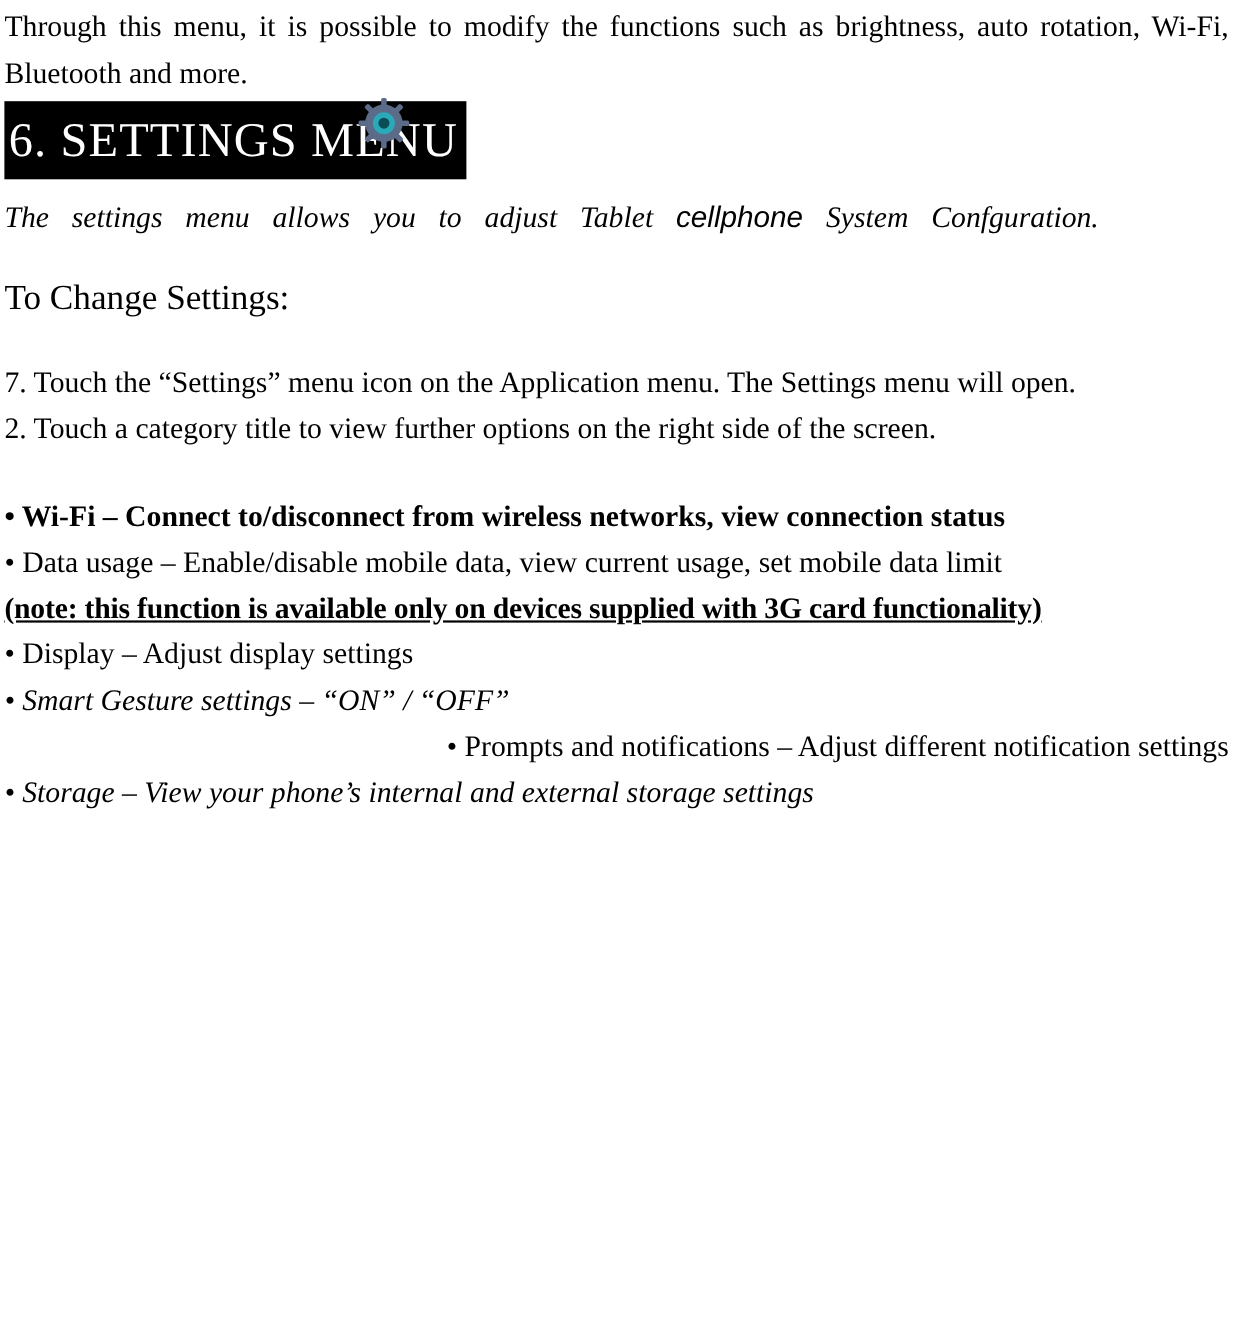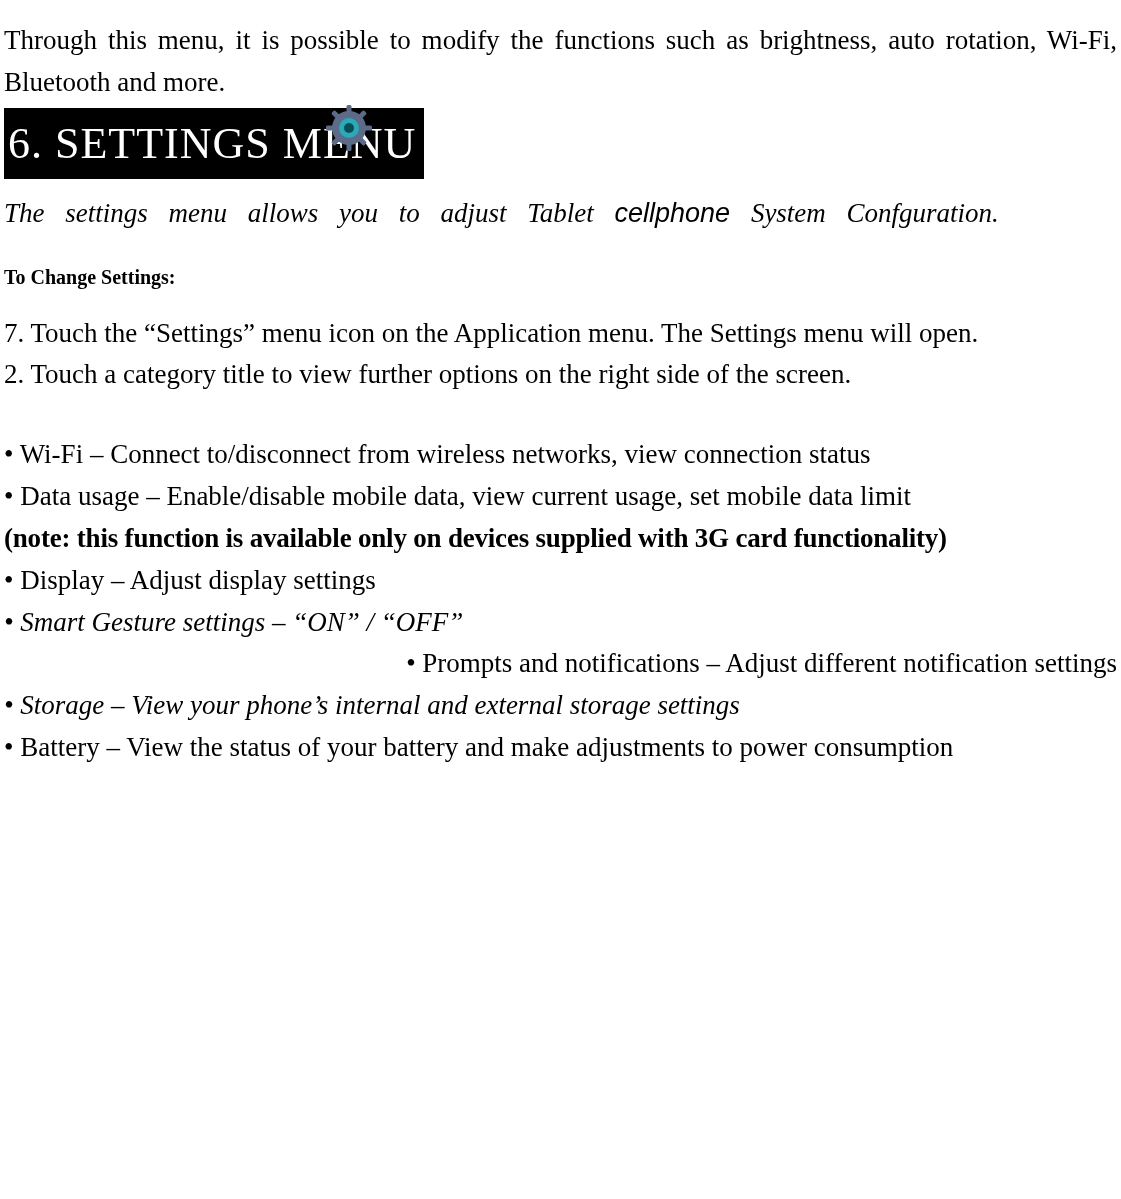--- a/index.html
+++ b/index.html
@@ -4,21 +4,21 @@
 <style>
   html, body {
     margin: 0;
     padding: 0;
     width: 1121px;
     font-family: "SimSun", "NSimSun", "STSong", serif;
     color: #000;
     background: #fff;
   }
   .page {
-    padding: 20px 4px 20px 4px;
+    padding: 4px 4px 20px 4px;
     font-size: 27px;
     line-height: 1.55;
     text-align: justify;
     text-justify: inter-word;
   }
   .intro {
     margin: 0 0 4px 0;
   }
   .heading-row {
     display: flex;
@@ -48,31 +48,32 @@
   .intro2 {
     margin-top: 14px;
     word-spacing: 14px;
     font-style: italic;
   }
   .intro2 .cell {
     font-family: Arial, sans-serif;
     letter-spacing: 0px;
   }
   .subhead {
-    font-weight: 700;
+    font-weight: 400;
     margin-top: 20px;
-    font-size: 20px;
+    font-size: 32px;
   }
   .step, .bullet, .note {
     margin: 0;
   }
   .note {
     font-weight: 700;
     font-size: 27px;
     letter-spacing: -0.2px;
+    text-decoration: underline;
   }
   .gap {
     height: 38px;
   }
 </style>
 </head>
 <body>
 
 <div class="page">
 
@@ -105,22 +106,21 @@
     <span>The settings menu allows you to adjust Tablet </span><span class="cell">cellphone</span><span> System Confguration.</span>
   </p>
 
   <p class="subhead">To Change Settings:</p>
 
   <p class="step">7. Touch the “Settings”         menu icon on the Application menu. The Settings menu will open.</p>
   <p class="step">2. Touch a category title to view further options on the right side of the screen.</p>
 
   <div class="gap"></div>
 
-  <p class="bullet" style="text-align:left;">• Wi-Fi – Connect to/disconnect from wireless networks, view connection status</p>
+  <p class="bullet" style="text-align:left;font-weight:bold;">• Wi-Fi – Connect to/disconnect from wireless networks, view connection status</p>
   <p class="bullet">• Data usage – Enable/disable mobile data, view current usage, set mobile data limit</p>
   <p class="note">(note: this function is available only on devices supplied with 3G card functionality)</p>
   <p class="bullet" style="text-align:left;">• Display – Adjust display settings</p>
   <p class="bullet" style="text-align:left;font-style:italic;">• Smart Gesture settings – “ON” / “OFF”</p>
   <p class="bullet" style="text-align:right;">• Prompts and notifications – Adjust different notification settings</p>
   <p class="bullet" style="text-align:left;font-style:italic;">• Storage – View your phone’s internal and external storage settings</p>
-  <p class="bullet">• Battery – View the status of your battery and make adjustments to power consumption</p>
 
 </div>
 
 </body></html>

